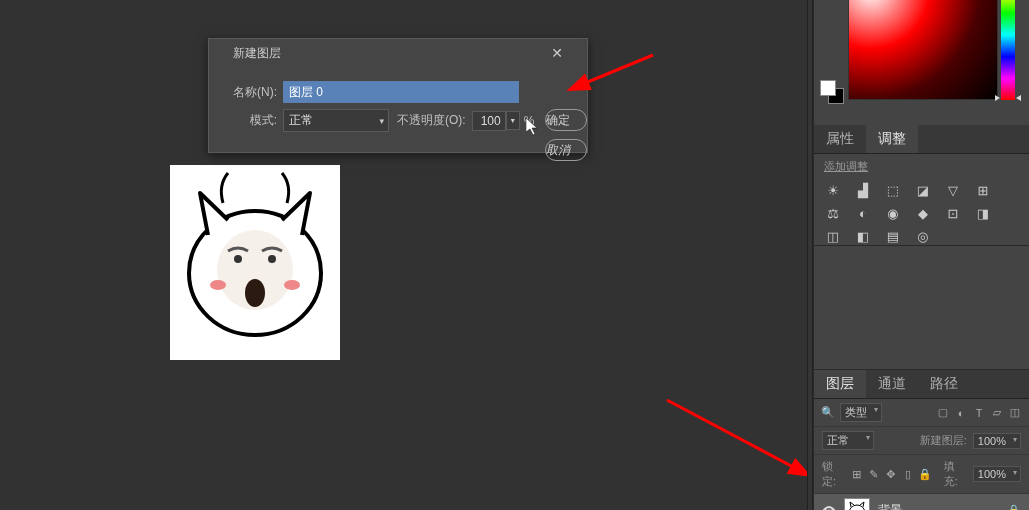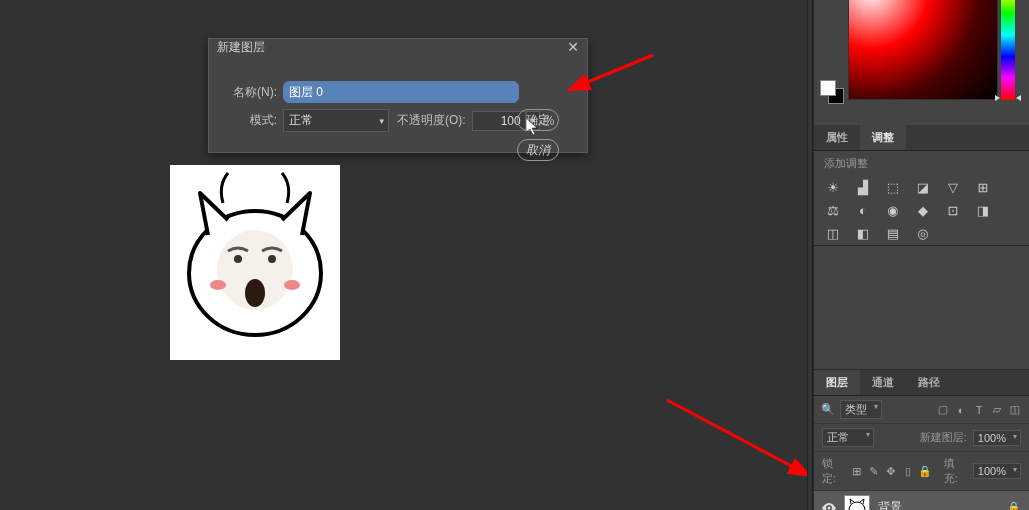--- a/index.html
+++ b/index.html
@@ -3,57 +3,57 @@
   <meta charset="utf-8">
   <style>
     * { margin: 0; padding: 0; box-sizing: border-box; font-family: "Microsoft YaHei", sans-serif; }
     body { width: 1029px; height: 510px; background: #323232; overflow: hidden; position: relative; }
     .canvas-area { position: absolute; left: 0; top: 0; width: 810px; height: 510px; background: #323232; }
     .canvas-image { position: absolute; left: 170px; top: 165px; width: 170px; height: 195px; background: #fff; }
     .cat-face { width: 100%; height: 100%; position: relative; }
 
     
     .dialog { position: absolute; left: 208px; top: 38px; width: 380px; background: #454545; border: 1px solid #5a5a5a; box-shadow: 0 3px 10px rgba(0,0,0,0.5); }
-    .dialog-title { height: 28px; display: flex; align-items: flex-start; justify-content: space-between; padding: 0 8px; color: #ccc; font-size: 12px; }
+    .dialog-title { height: 28px; display: flex; align-items: center; justify-content: space-between; padding: 0 24px; color: #ccc; font-size: 12px; }
     .close-x { color: #ccc; font-size: 14px; cursor: pointer; }
     .dialog-body { padding: 8px 12px 14px 12px; }
     .d-row { display: flex; align-items: center; margin: 6px 0; }
     .d-label { color: #c0c0c0; font-size: 12px; text-align: right; margin-right: 6px; }
     .d-input { background: #3a3a3a; border: 1px solid #5c7fb0; color: #fff; font-size: 12px; padding: 3px 5px; }
-    .d-input.highlight { background: #5982b8; border-radius: 6px; }
+    .d-input.highlight { background: #5982b8; }
     .d-select { background: #3a3a3a; border: 1px solid #5a5a5a; color: #ddd; font-size: 12px; padding: 2px 18px 2px 5px; position: relative; display: inline-flex; align-items: center; }
     .d-select::after { content: "▾"; position: absolute; right: 4px; color: #ccc; font-size: 9px; }
     .d-check { width: 11px; height: 11px; border: 1px solid #666; background: #3a3a3a; margin-right: 5px; }
     .d-muted { color: #808080; font-size: 12px; }
-    .d-btn { position: absolute; right: 28px; width: 42px; height: 22px; border: 1px solid #999; border-radius: 11px; background: transparent; color: #d0d0d0; font-size: 12px; display: flex; align-items: center; justify-content: center; cursor: pointer; }
+    .d-btn { position: absolute; right: 0; width: 42px; height: 22px; border: 1px solid #999; border-radius: 11px; background: transparent; color: #d0d0d0; font-size: 12px; display: flex; align-items: center; cursor: pointer; }
     .d-btn.ok { top: 70px; }
     .d-btn.cancel { top: 100px; font-style: italic; }
-    .opacity-input { background: #3a3a3a; border: 1px solid #5a5a5a; color: #ddd; font-size: 12px; width: 54px; padding: 2px 4px; text-align: right; }
+    .opacity-input { background: #3a3a3a; border: 1px solid #5a5a5a; color: #ddd; font-size: 12px; width: 34px; padding: 2px 4px; text-align: right; }
     .opacity-chev { width: 14px; height: 19px; background: #3a3a3a; border: 1px solid #5a5a5a; display: inline-flex; align-items: center; justify-content: center; color: #ccc; font-size: 8px; }
     .pct { color: #c0c0c0; font-size: 12px; margin-left: 4px; }
 
     
     .right-col { position: absolute; right: 0; top: 0; width: 216px; height: 510px; background: #404040; border-left: 1px solid #2a2a2a; display: flex; flex-direction: column; }
     .divider-col { position: absolute; right: 216px; top: 0; width: 6px; height: 510px; background: #353535; border-left: 1px solid #222; border-right: 1px solid #222; }
 
     .color-panel { height: 125px; background: #444; position: relative; overflow: hidden; }
     .color-box { position: absolute; left: 34px; top: -30px; width: 150px; height: 130px; background: radial-gradient(circle at 15% 15%, #ffffff 0%, #ff0000 35%, #4a0000 65%, #000000 100%); border: 1px solid #333; }
     .hue-bar { position: absolute; right: 14px; top: -30px; width: 14px; height: 130px; background: linear-gradient(to bottom, #ff0000, #ffff00, #00ff00, #00ffff, #0000ff, #ff00ff, #ff0000); }
     .hue-slider { position: absolute; right: 8px; top: 95px; width: 26px; height: 6px; display: flex; justify-content: space-between; }
     .hue-slider::before, .hue-slider::after { content: ""; width: 0; height: 0; border-top: 3px solid transparent; border-bottom: 3px solid transparent; }
     .hue-slider::before { border-left: 5px solid #ddd; }
     .hue-slider::after { border-right: 5px solid #ddd; }
     .fg-bg { position: absolute; left: 6px; top: 80px; width: 24px; height: 24px; }
     .fg { position: absolute; width: 16px; height: 16px; background: #fff; border: 1px solid #888; z-index: 2; }
     .bg { position: absolute; left: 8px; top: 8px; width: 16px; height: 16px; background: #000; border: 1px solid #888; }
 
     .panel-tabs { display: flex; background: #383838; border-bottom: 1px solid #222; }
-    .panel-tab { padding: 5px 12px; color: #b0b0b0; font-size: 11px; cursor: pointer; font-weight: bold; }
+    .panel-tab { padding: 5px 12px; color: #b0b0b0; font-size: 14px; cursor: pointer; }
     .panel-tab.active { background: #444; color: #e0e0e0; }
-    .panel-section-title { padding: 5px 10px; color: #999; font-size: 11px; }
+    .panel-section-title { padding: 5px 10px; color: #999; font-size: 11px; text-decoration: underline; }
     .adjust-grid { padding: 4px 10px; display: flex; flex-wrap: wrap; gap: 8px 12px; }
     .adj-icon { width: 18px; height: 15px; color: #ccc; display: flex; align-items: center; justify-content: center; font-size: 13px; }
     .adjustments-panel { background: #444; flex: 0 0 auto; height: 120px; }
     .panel-blank { flex: 1; background: #444; border-top: 1px solid #2a2a2a; border-bottom: 1px solid #2a2a2a; }
 
     .layers-panel { background: #444; height: 140px; display: flex; flex-direction: column; }
     .layer-opts-row { display: flex; align-items: center; padding: 4px 8px; gap: 6px; color: #999; font-size: 11px; border-bottom: 1px solid #383838; }
     .layer-opts-row .sp { flex: 1; }
     .small-dd { background: #3a3a3a; border: 1px solid #555; color: #ccc; padding: 1px 14px 1px 4px; font-size: 11px; position: relative; display: inline-block; }
     .small-dd::after { content: "▾"; position: absolute; right: 3px; font-size: 8px; color: #999; }

